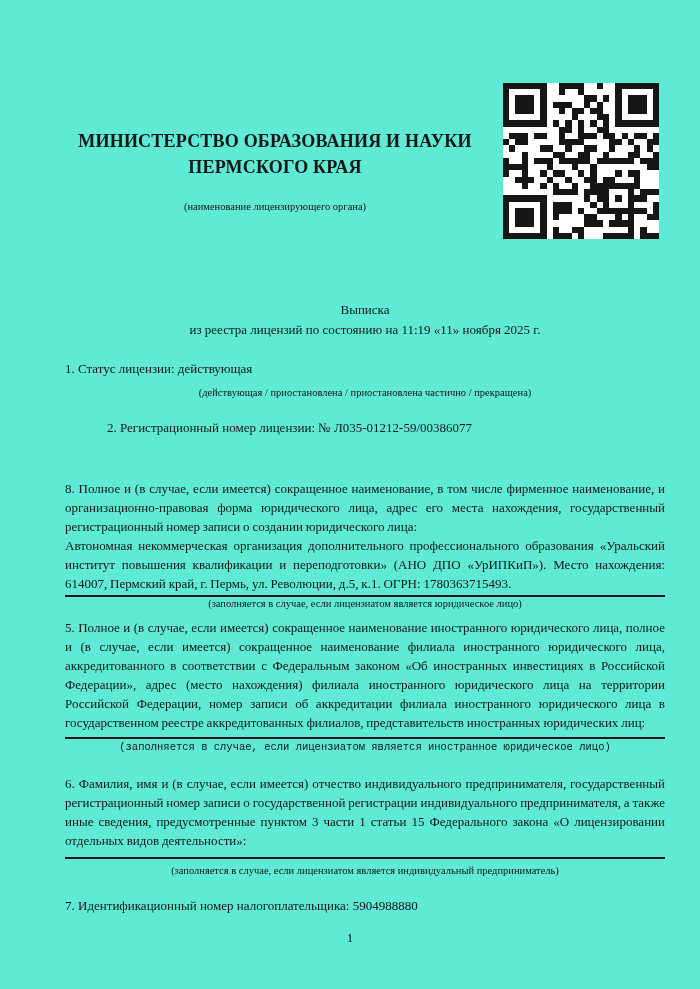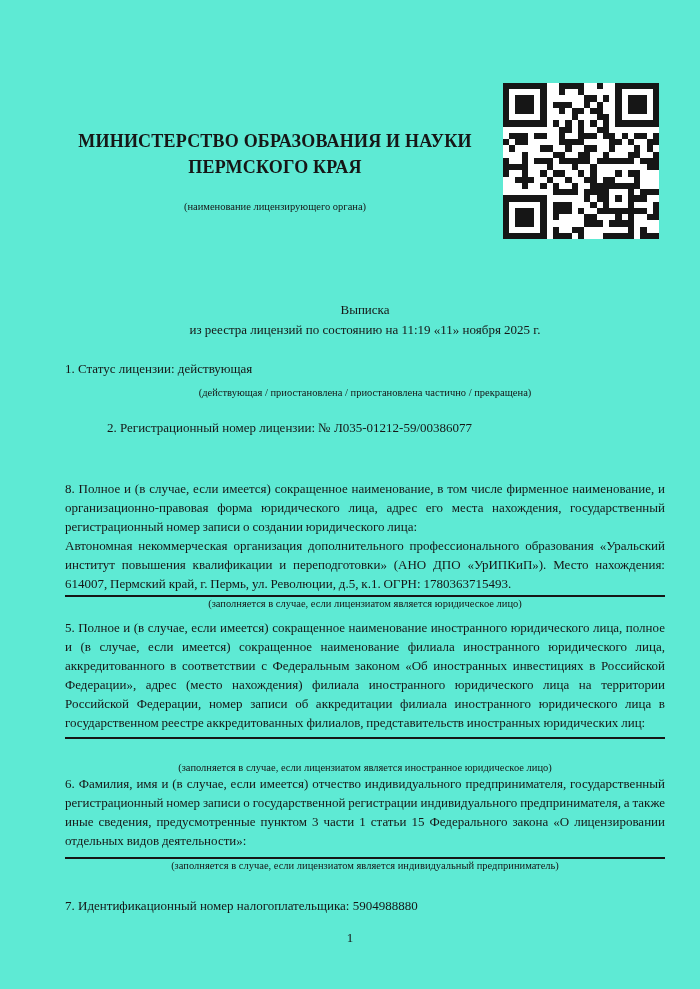--- a/index.html
+++ b/index.html
@@ -33,24 +33,24 @@
 
   .b-item1 { top:359px; }
   .b-item1 .caption { margin-top:8px; }
   .b-item2 { top:418px;margin-left:42px; }
   .b-item3 { top:451px; }
   .b-item4 { top:479px; }
   .b-item4 .fill-line { margin-top:2px; }
   .b-item4 .caption { }
   .b-item5 { top:618px; }
   .b-item5 .fill-line { margin-top:5px; }
-  .b-item5 .caption { margin-top:22px; }
+  .b-item5 .caption { margin-top:2px;font-family:Liberation Mono, monospace; }
   .b-item6 { top:774px; }
   .b-item6 .fill-line { margin-top:7px; }
-  .b-item6 .caption { }
+  .b-item6 .caption { margin-top:5px; }
   .b-item7 { top:896px; }
 
   .page-number { position:absolute; left:0; top:928px; width:700px; text-align:center;
                  font-size:13px; line-height:19px; }
 </style>
 </head>
 <body>
 
 <div class="page">
 

